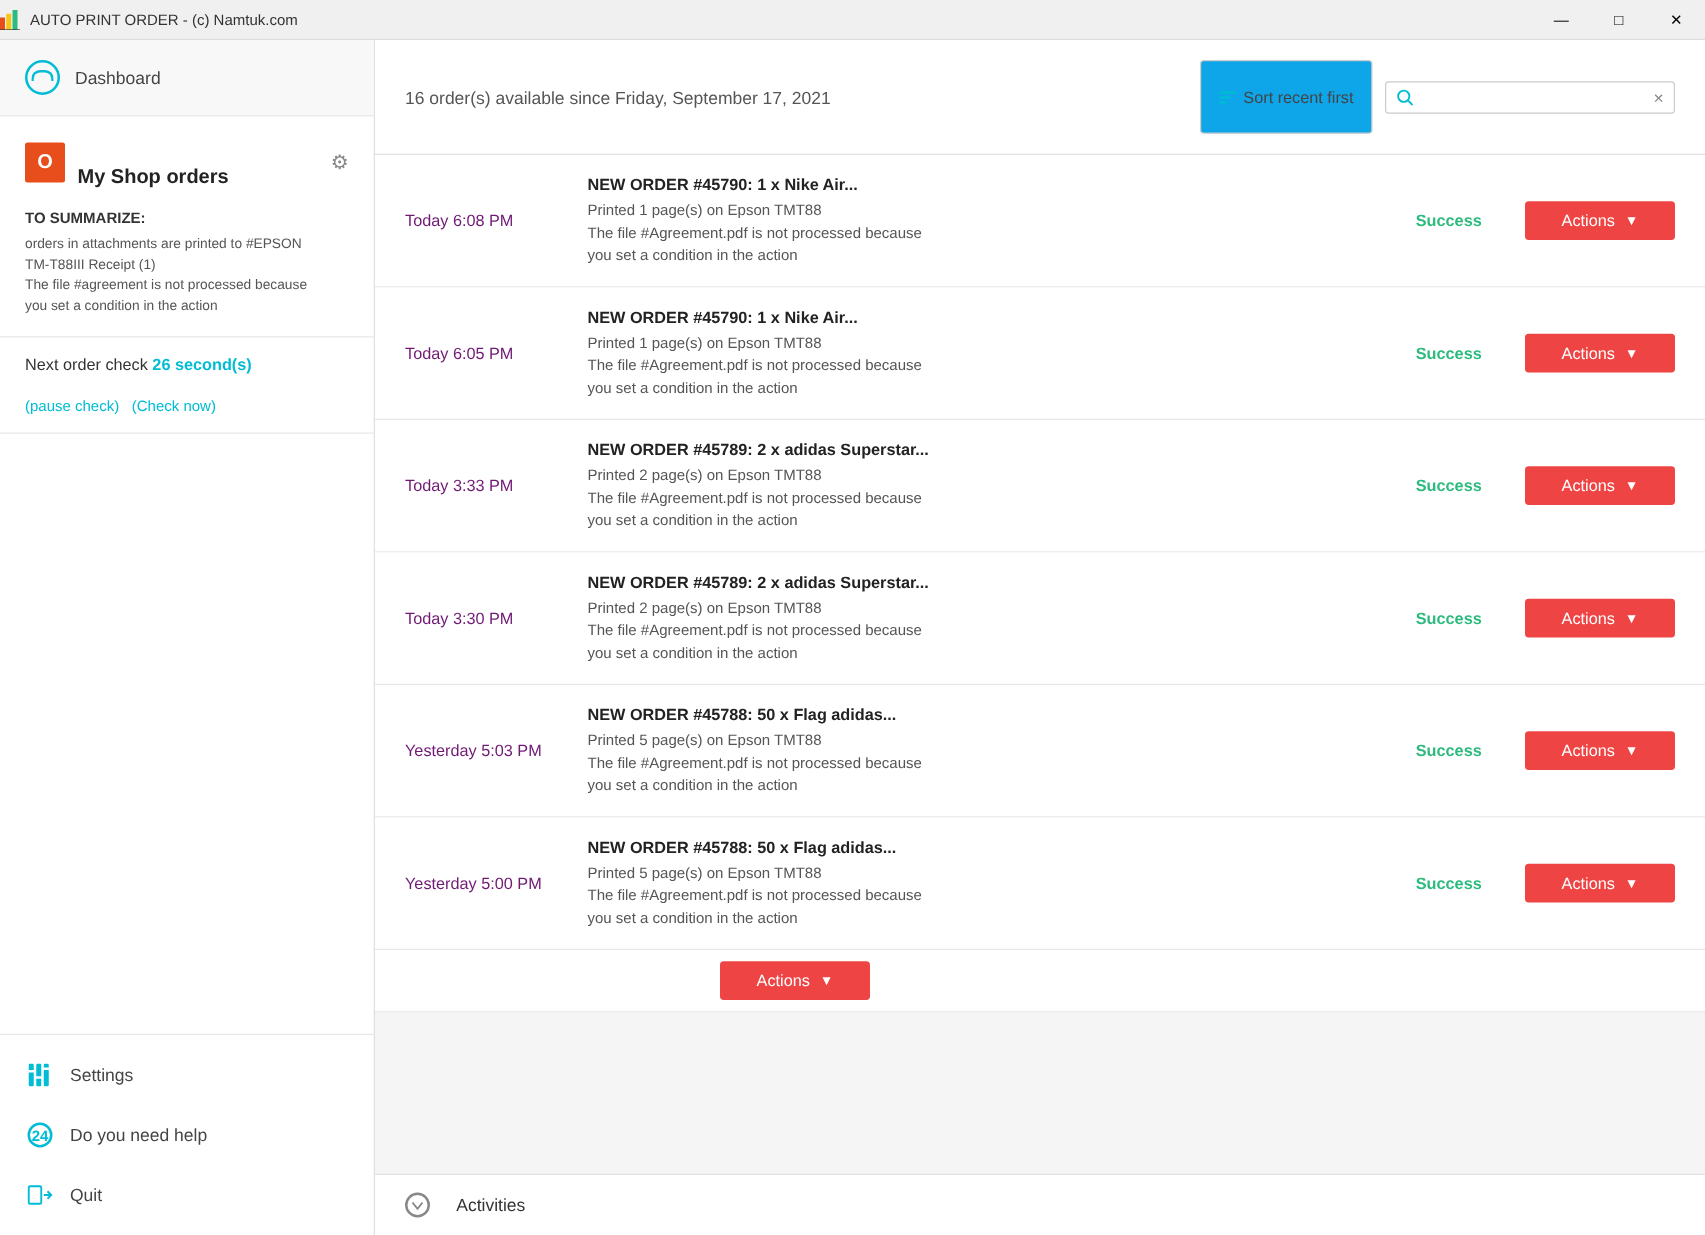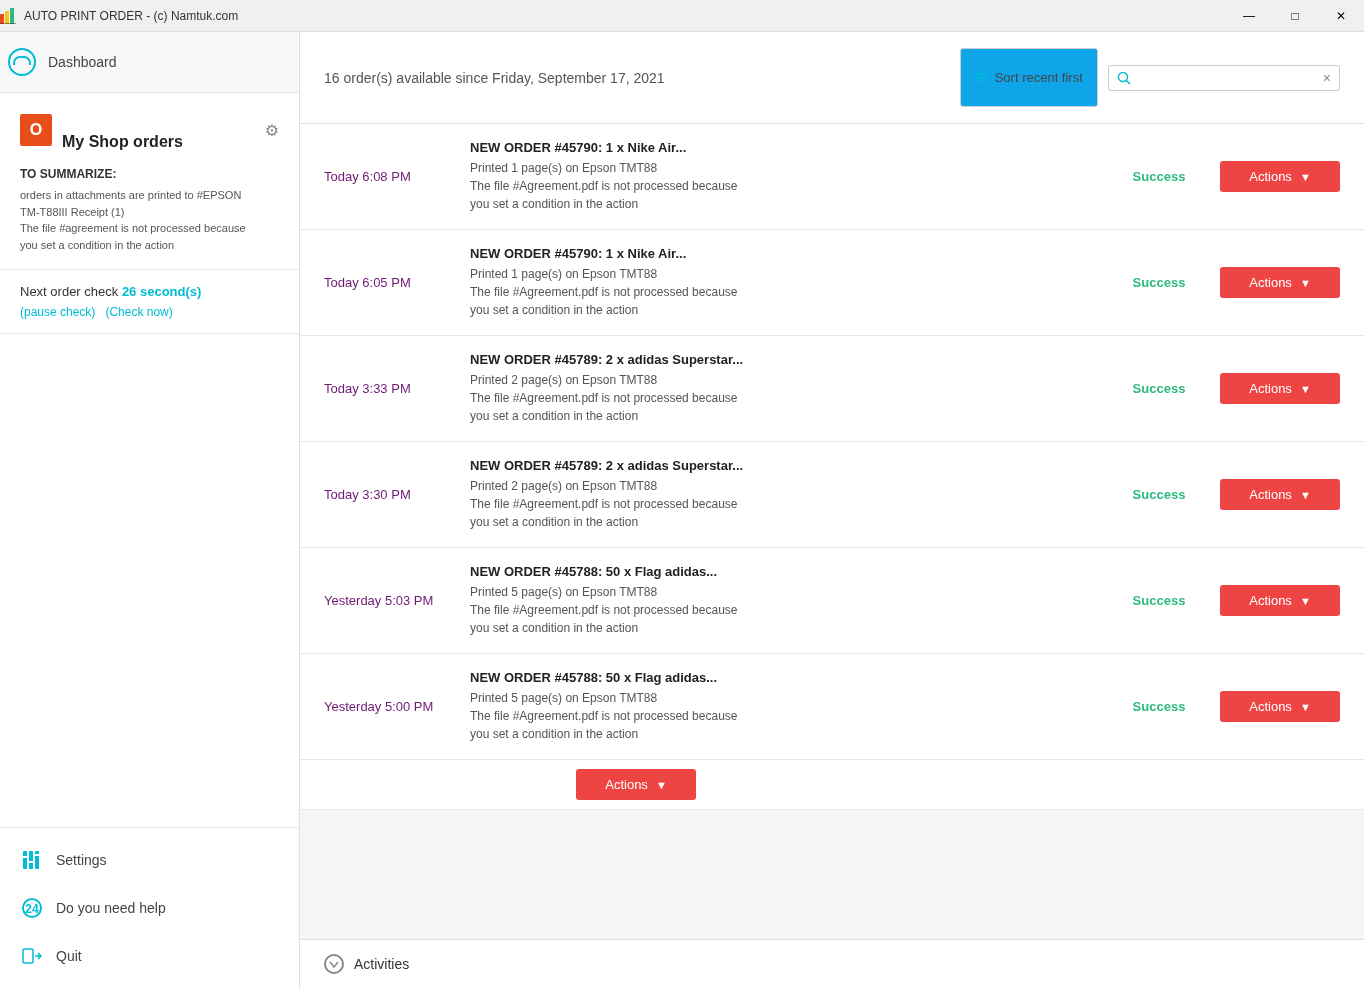--- a/index.html
+++ b/index.html
@@ -35,21 +35,21 @@
     
     .sidebar {
       width: 300px;
       background: #fff;
       border-right: 1px solid #e0e0e0;
       display: flex;
       flex-direction: column;
       flex-shrink: 0;
     }
     .sidebar-dashboard {
-      padding: 16px 8px;
+      padding: 16px 20px;
       display: flex;
       align-items: center;
       gap: 12px;
       border-bottom: 1px solid #e8e8e8;
       background: #f8f8f8;
     }
     .dashboard-icon {
       width: 28px; height: 28px;
       border: 2px solid #00bcd4;
       border-radius: 50%;
@@ -91,21 +91,21 @@
       border-bottom: 1px solid #e8e8e8;
     }
     .summary-title { font-weight: 700; font-size: 12px; color: #333; margin-bottom: 6px; }
     .summary-text { font-size: 11px; color: #555; line-height: 1.5; }
 
     .sidebar-next-check {
       padding: 14px 20px;
       border-bottom: 1px solid #e8e8e8;
     }
     .next-check-label { font-size: 13px; color: #333; }
-    .check-links { margin-top: 6px; font-size: 12px; }
+    .check-links { margin-top: 19px; font-size: 12px; }
     .check-links a { color: #00bcd4; text-decoration: none; cursor: pointer; }
 
     .sidebar-spacer { flex: 1; }
 
     .sidebar-bottom {
       border-top: 1px solid #e8e8e8;
       padding: 8px 0;
     }
     .sidebar-bottom-item {
       display: flex; align-items: center; gap: 12px;
@@ -242,21 +242,21 @@
     }
     .actions-chevron { font-size: 11px; }
 
     
     .activities-bar {
       background: #fff;
       border-top: 1px solid #e0e0e0;
       padding: 14px 24px;
       display: flex;
       align-items: center;
-      gap: 10px;
+      gap: 21px;
       flex-shrink: 0;
     }
     .activities-toggle {
       width: 20px; height: 20px;
       border-radius: 50%;
       border: 2px solid #888;
       display: flex; align-items: center; justify-content: center;
       cursor: pointer; color: #888; font-size: 12px;
     }
     .activities-label { font-size: 14px; color: #333; font-weight: 500; }

